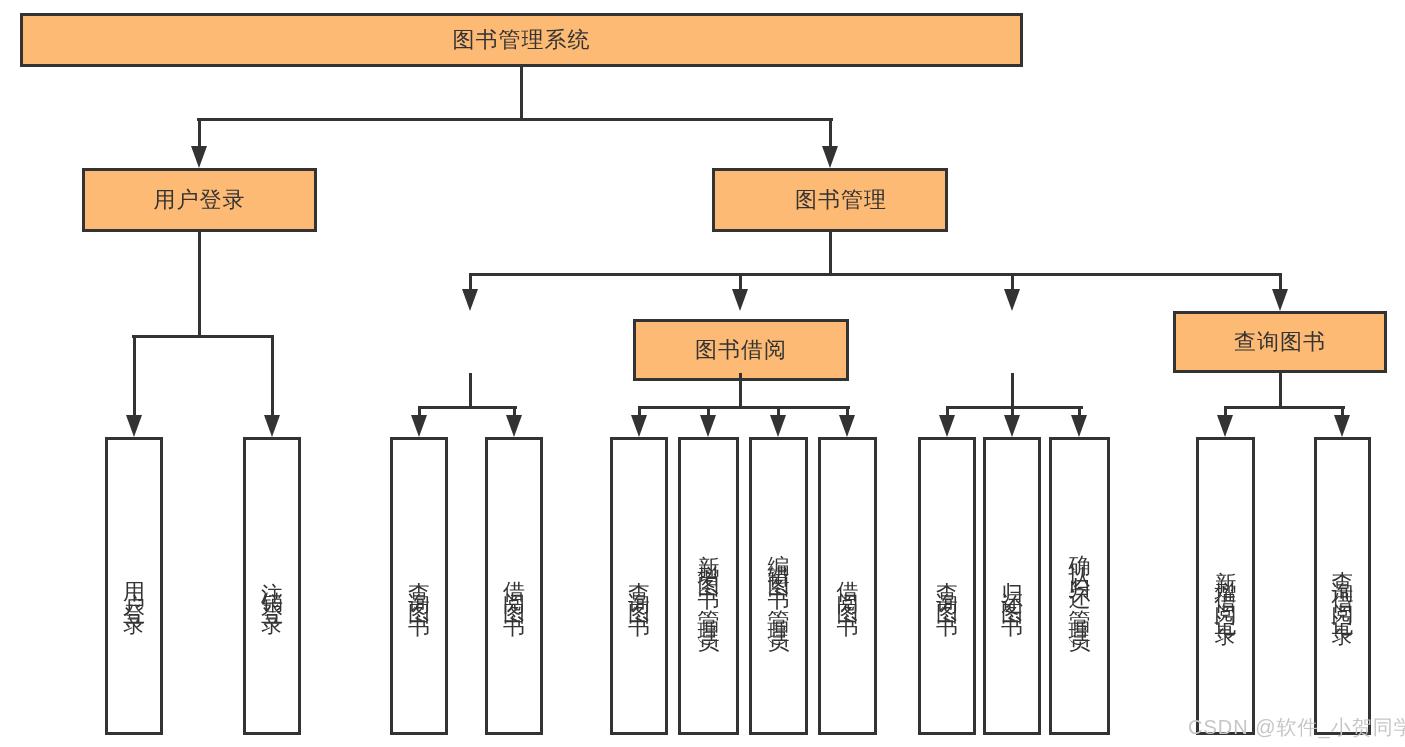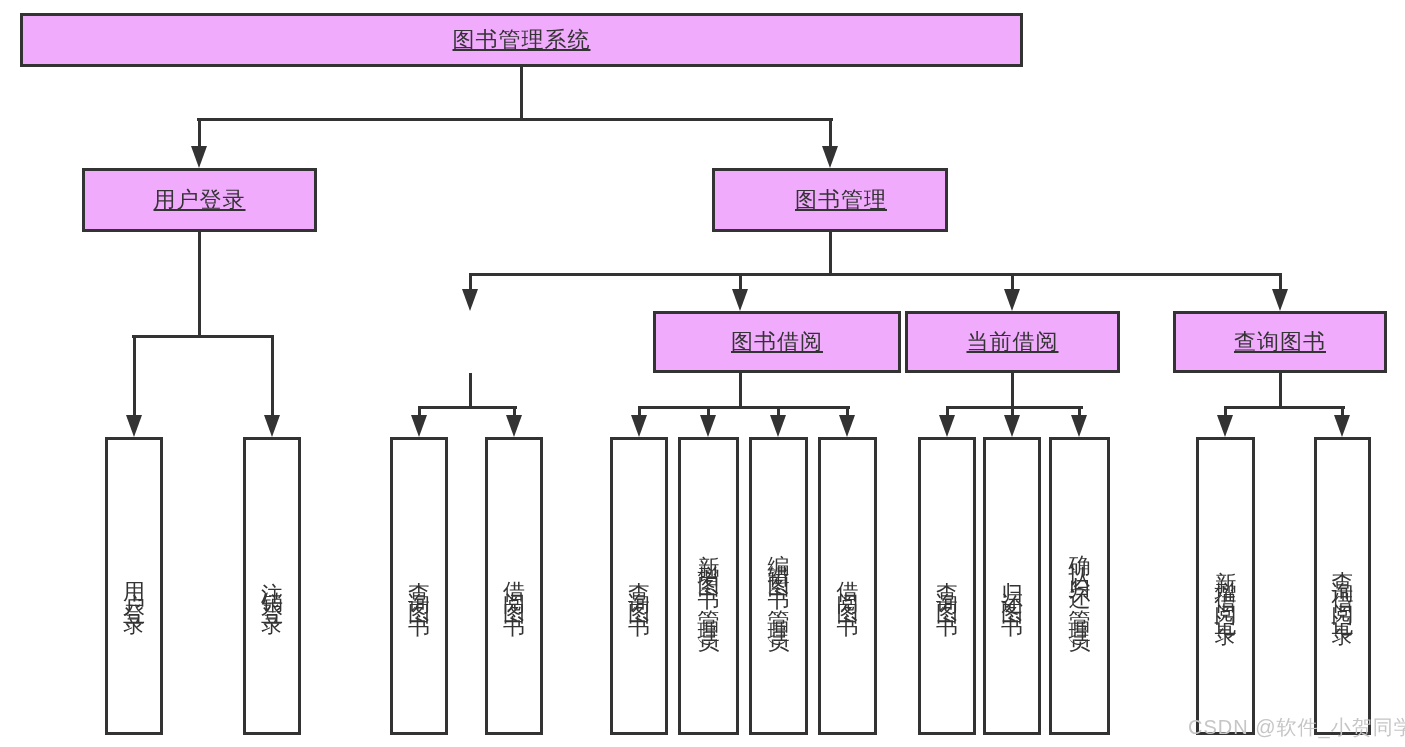--- a/index.html
+++ b/index.html
@@ -3,23 +3,23 @@
 <meta charset="utf-8">
 <style>
   html,body { margin:0; padding:0; background:#ffffff; }
   #stage {
     position:relative; width:1405px; height:747px;
     background:#ffffff; overflow:hidden;
     font-family:"Liberation Sans", sans-serif;
   }
   .node {
     position:absolute; box-sizing:border-box;
-    border:3px solid #333333; background:#f0abfc;
+    border:3px solid #333333; background:#fdba74;
     display:flex; align-items:center; justify-content:center;
-    font-size:22px; color:#333333; letter-spacing:1px;text-decoration:underline;
+    font-size:22px; color:#333333; letter-spacing:1px;
   }
   .leaf {
     position:absolute; top:437px; height:298px; box-sizing:border-box;
     border:3px solid #333333; background:#ffffff;
     display:flex; align-items:center; justify-content:center;
   }
   .leaf span {
     writing-mode:vertical-lr; text-orientation:mixed;
     font-size:22px; color:#333333; letter-spacing:11px;
     line-height:1; white-space:nowrap;
@@ -57,22 +57,21 @@
   <div class="h" style="left:469px; top:273px; width:813px; height:3px;"></div>
   <div class="v" style="left:469px; top:276px; width:3px; height:15px;"></div>
   <div class="v" style="left:739px; top:276px; width:3px; height:15px;"></div>
   <div class="v" style="left:1011px; top:276px; width:3px; height:15px;"></div>
   <div class="v" style="left:1279px; top:276px; width:3px; height:15px;"></div>
   <div class="arrow" style="left:462px; top:289px;"></div>
   <div class="arrow" style="left:732px; top:289px;"></div>
   <div class="arrow" style="left:1004px; top:289px;"></div>
   <div class="arrow" style="left:1272px; top:289px;"></div>
 
-  <div class="node" style="left:633px; top:311px; width:248px; height:62px;margin-left:20px;">图书借阅</div>
-  <div class="node" style="left:905px; top:311px; width:215px; height:62px;">当前借阅</div>
+  <div class="node" style="left:633px; top:319px; width:216px; height:62px;">图书借阅</div>
   <div class="node" style="left:1173px; top:311px; width:214px; height:62px;">查询图书</div>
 
   <div class="v" style="left:198px; top:232px; width:3px; height:106px;"></div>
   <div class="h" style="left:132px; top:335px; width:142px; height:3px;"></div>
   <div class="v" style="left:133px; top:335px; width:3px; height:82px;"></div>
   <div class="v" style="left:271px; top:335px; width:3px; height:82px;"></div>
   <div class="arrow" style="left:126px; top:415px;"></div>
   <div class="arrow" style="left:264px; top:415px;"></div>
 
   <div class="v" style="left:469px; top:373px; width:3px; height:36px;"></div>

